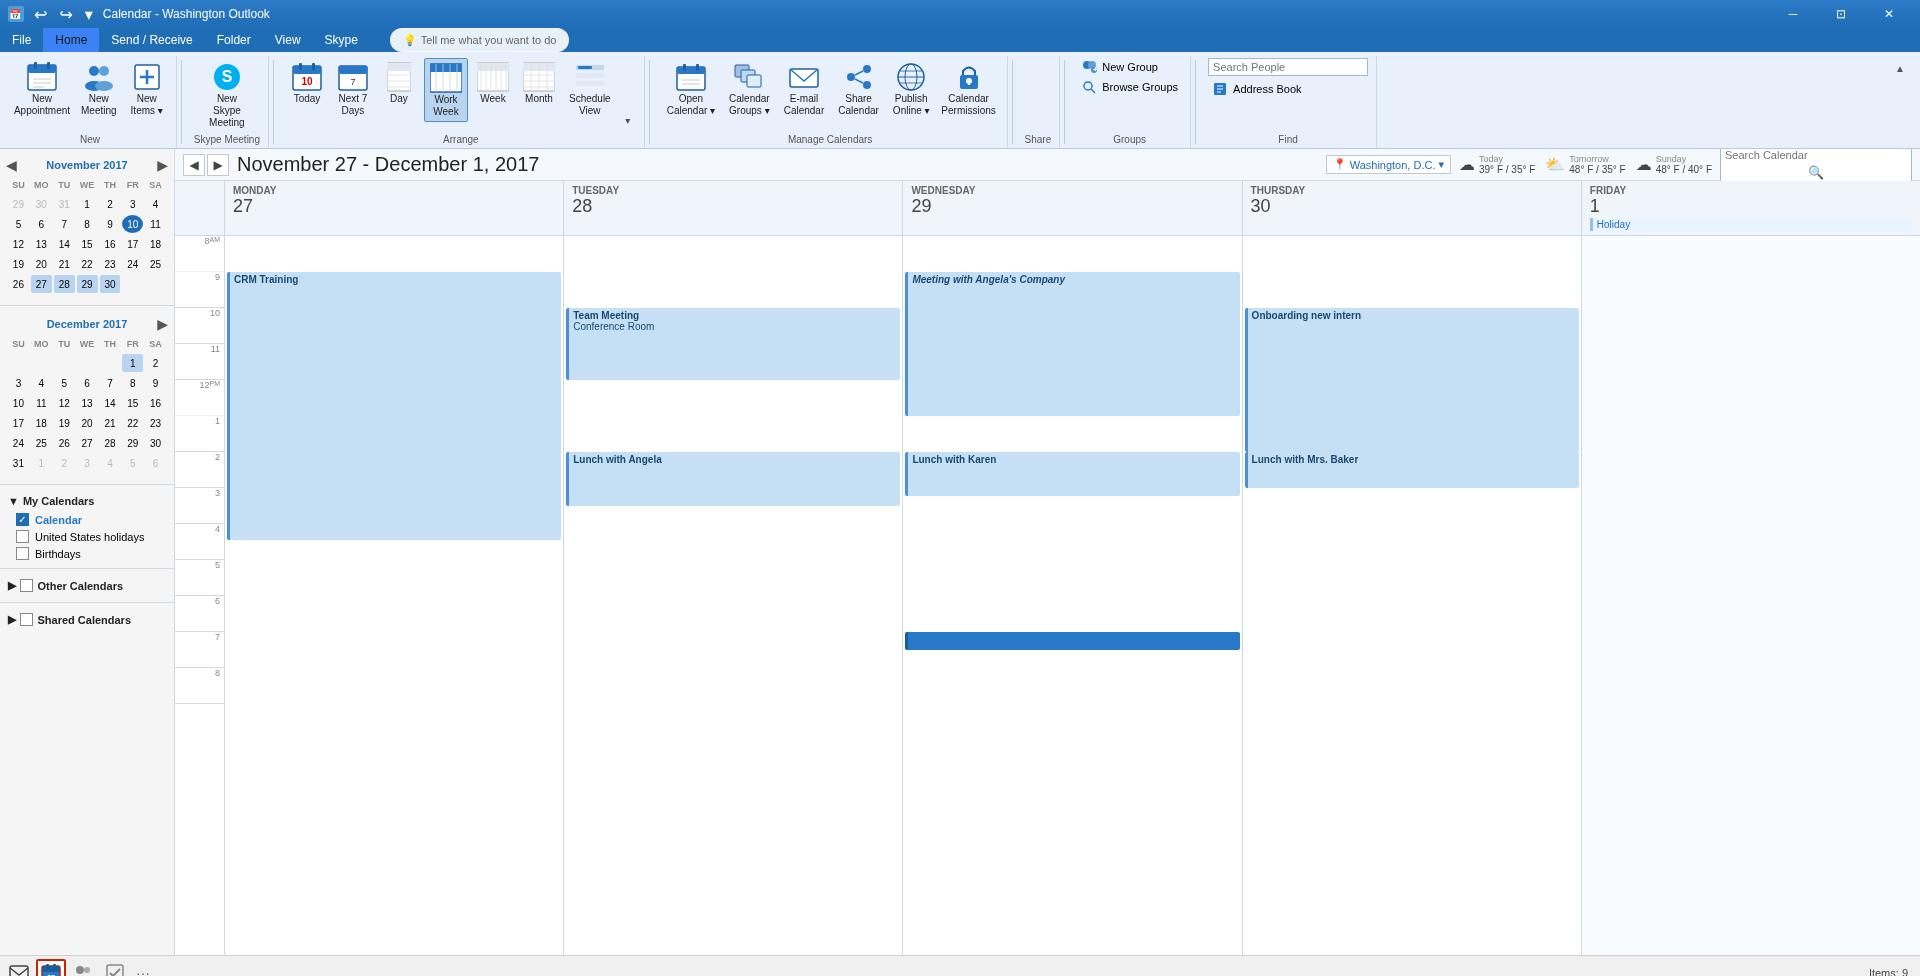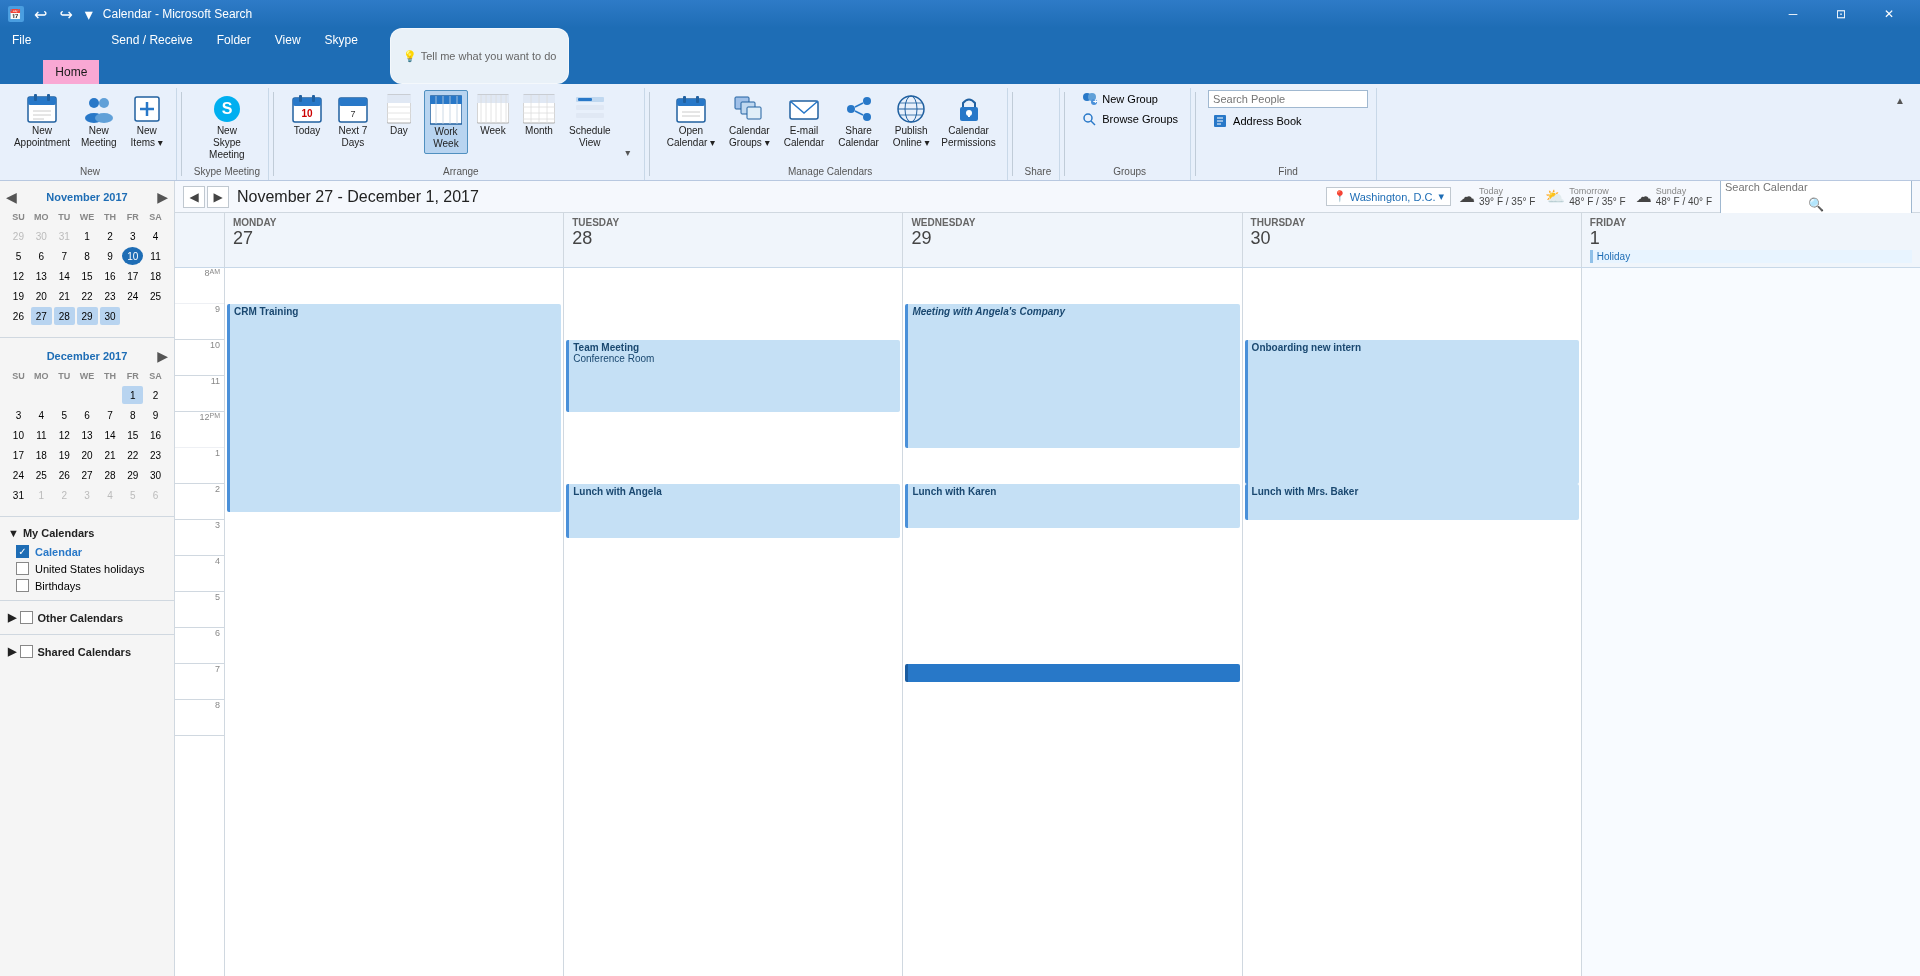--- a/index.html
+++ b/index.html
@@ -20,21 +20,21 @@
     .titlebar-title { font-size: 12px; color: white; }
     .titlebar-controls { display: flex; gap: 2px; }
     .titlebar-btn { width: 46px; height: 28px; display: flex; align-items: center; justify-content: center; font-size: 12px; color: white; cursor: pointer; }
     .titlebar-qs { display: flex; gap: 4px; align-items: center; }
     .titlebar-qs span { font-size: 16px; color: white; cursor: pointer; padding: 0 4px; }
 
     
     .ribbon { background: #e8f0fb; border-bottom: 1px solid #b8c8e0; }
     .ribbon-tabs { display: flex; background: #1e6db5; }
     .ribbon-tab { padding: 5px 12px; color: white; font-size: 12px; cursor: pointer; }
-    .ribbon-tab.active { background: #f9a8d4; color: #1a1a1a; margin-top: 32px; }
+    .ribbon-tab.active { background: #3b82f6; color: #1a1a1a; }
     .ribbon-content { display: flex; align-items: stretch; padding: 4px 4px 0; gap: 2px; min-height: 90px; }
     .ribbon-group { display: flex; flex-direction: column; align-items: center; border-right: 1px solid #c8d8e8; padding: 2px 8px 0; min-width: fit-content; }
     .ribbon-group-items { display: flex; align-items: flex-start; gap: 4px; flex: 1; }
     .ribbon-group-label { font-size: 10px; color: #555; padding: 2px 0 3px; text-align: center; width: 100%; border-top: none; margin-top: auto; }
     .ribbon-btn { display: flex; flex-direction: column; align-items: center; cursor: pointer; padding: 3px 5px; border-radius: 2px; min-width: 42px; max-width: 60px; }
     .ribbon-btn.active { background: #b8d4f0; border: 1px solid #5090c0; }
     .ribbon-btn-icon { width: 32px; height: 32px; display: flex; align-items: center; justify-content: center; font-size: 22px; }
     .ribbon-btn-label { font-size: 10px; color: #222; text-align: center; line-height: 1.2; }
     .ribbon-group-col { display: flex; flex-direction: column; gap: 2px; }
     .ribbon-small-row { display: flex; align-items: center; gap: 2px; padding: 1px 4px; cursor: pointer; border-radius: 2px; font-size: 11px; }
@@ -65,21 +65,21 @@
     .sidebar-checkbox { width: 13px; height: 13px; border: 1px solid #888; display: inline-flex; align-items: center; justify-content: center; font-size: 10px; background: white; }
     .sidebar-checkbox.checked { background: #1e6db5; color: white; border-color: #1e6db5; }
     .sidebar-item-label { font-size: 11px; }
     .sidebar-section-other { padding: 4px 8px; font-size: 11px; font-weight: bold; cursor: pointer; color: #222; display: flex; align-items: center; gap: 4px; }
 
     
     .calendar-area { flex: 1; display: flex; flex-direction: column; background: white; overflow: hidden; }
     .cal-nav-bar { display: flex; align-items: center; padding: 4px 8px; border-bottom: 1px solid #d0d8e0; background: #f5f8fd; gap: 8px; height: 32px; }
     .cal-nav-arrows { display: flex; gap: 2px; }
     .cal-nav-arrow { width: 22px; height: 22px; border: 1px solid #c0c8d0; background: white; display: flex; align-items: center; justify-content: center; cursor: pointer; font-size: 12px; color: #444; }
-    .cal-title { font-size: 16px; font-weight: normal; color: #222; flex: 1; }
+    .cal-title { font-size: 20px; font-weight: normal; color: #222; flex: 1; }
     .cal-location { font-size: 11px; color: #1e6db5; display: flex; align-items: center; gap: 3px; cursor: pointer; border: 1px solid #c0c8d0; padding: 2px 6px; background: white; }
     .weather-widget { display: flex; gap: 10px; align-items: center; font-size: 10px; color: #444; }
     .weather-item { display: flex; align-items: center; gap: 4px; }
     .weather-icon { font-size: 16px; }
     .weather-label { font-size: 9px; color: #888; }
     .search-cal-wrap { display: flex; align-items: center; border: 1px solid #a0b8d0; background: white; flex-direction: column; }
     .search-cal-input { border: none; outline: none; padding: 2px 4px; font-size: 11px; width: 190px; }
     .search-cal-btn { padding: 2px 4px; font-size: 13px; color: #555; background: none; border: none; cursor: pointer; }
 
     
@@ -117,21 +117,21 @@
 <body>
 
 <div class="titlebar">
   <div class="titlebar-left">
     <div class="titlebar-icon">📅</div>
     <div class="titlebar-qs">
       <span>↩</span>
       <span>↪</span>
       <span>▾</span>
     </div>
-    <span class="titlebar-title">Calendar - Microsoft Search</span>
+    <span class="titlebar-title">Calendar - Washington Outlook</span>
   </div>
   <div class="titlebar-controls">
     <div class="titlebar-btn">─</div>
     <div class="titlebar-btn">⊡</div>
     <div class="titlebar-btn close">✕</div>
   </div>
 </div>
 
 <div class="ribbon">
 
@@ -726,21 +726,21 @@
           <div class="cal-time-slot hour" style="height:36px;">6</div>
           <div class="cal-time-slot hour" style="height:36px;">7</div>
           <div class="cal-time-slot hour" style="height:36px;">8</div>
         </div>
 
         <div class="cal-days-grid">
 
           <div class="cal-day-col" style="position:relative;">
             <div style="height:468px;"></div>
 
-            <div class="cal-event cal-event-blue" style="top:36px; height:208px; left:2px; right:2px;">
+            <div class="cal-event cal-event-blue" style="top:36px; height:268px; left:2px; right:2px;">
               <div class="cal-event-title">CRM Training</div>
             </div>
           </div>
 
           <div class="cal-day-col" style="position:relative;">
             <div style="height:468px;"></div>
 
             <div class="cal-event cal-event-blue" style="top:72px; height:72px; left:2px; right:2px;">
               <div class="cal-event-title">Team Meeting</div>
               <div class="cal-event-subtitle">Conference Room</div>

